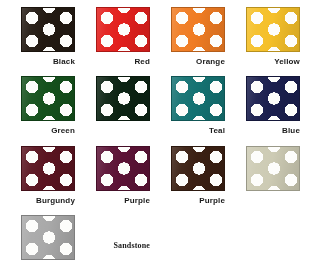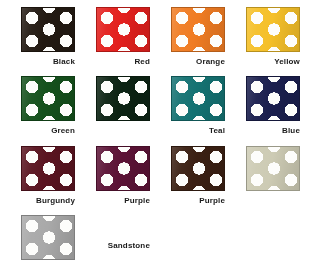--- a/index.html
+++ b/index.html
@@ -83,21 +83,21 @@
     font-weight: bold;
     color: #1a1a1a;
     letter-spacing: 0.15px;
     text-align: center;
     line-height: 1;
     white-space: nowrap;
   }
 
   
   .cell.label-only { padding-top: 0; justify-content: center; }
-  .cell.label-only .label { margin-top: 8px; }
+  .cell.label-only .label { margin-top: 8px; font-family: Liberation Serif, serif; }
 </style>
 </head>
 <body>
 
 <div id="swatch-grid">
     <div class="cell">
       <div class="swatch" style="background-color: rgb(35, 26, 18);">
         <div class="sheen"></div>
         <div class="dots"></div>
       </div>

